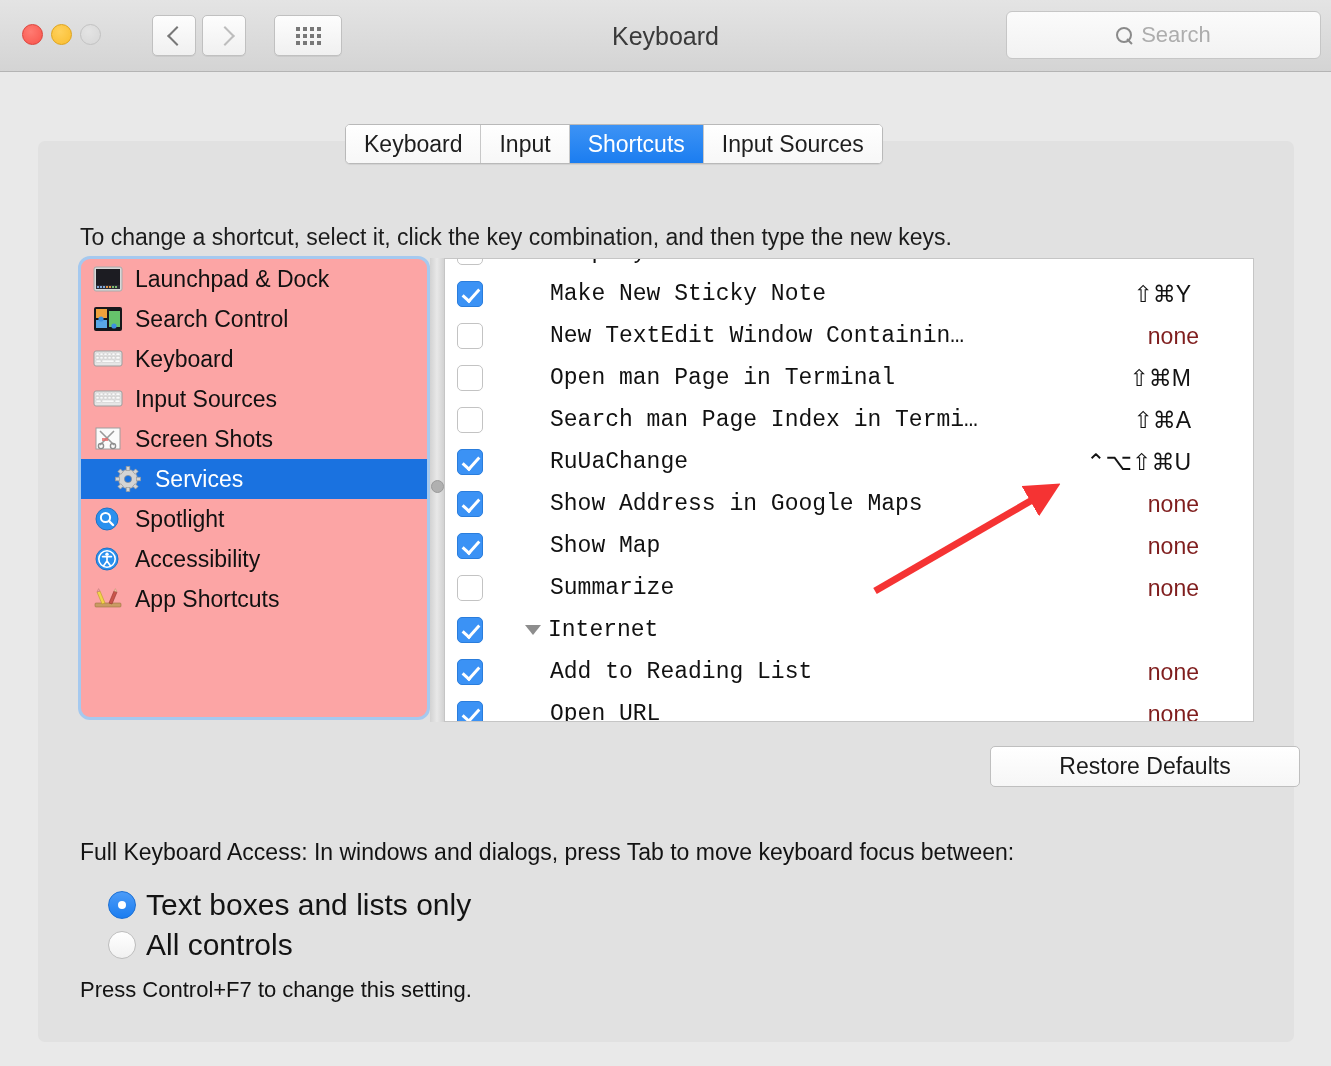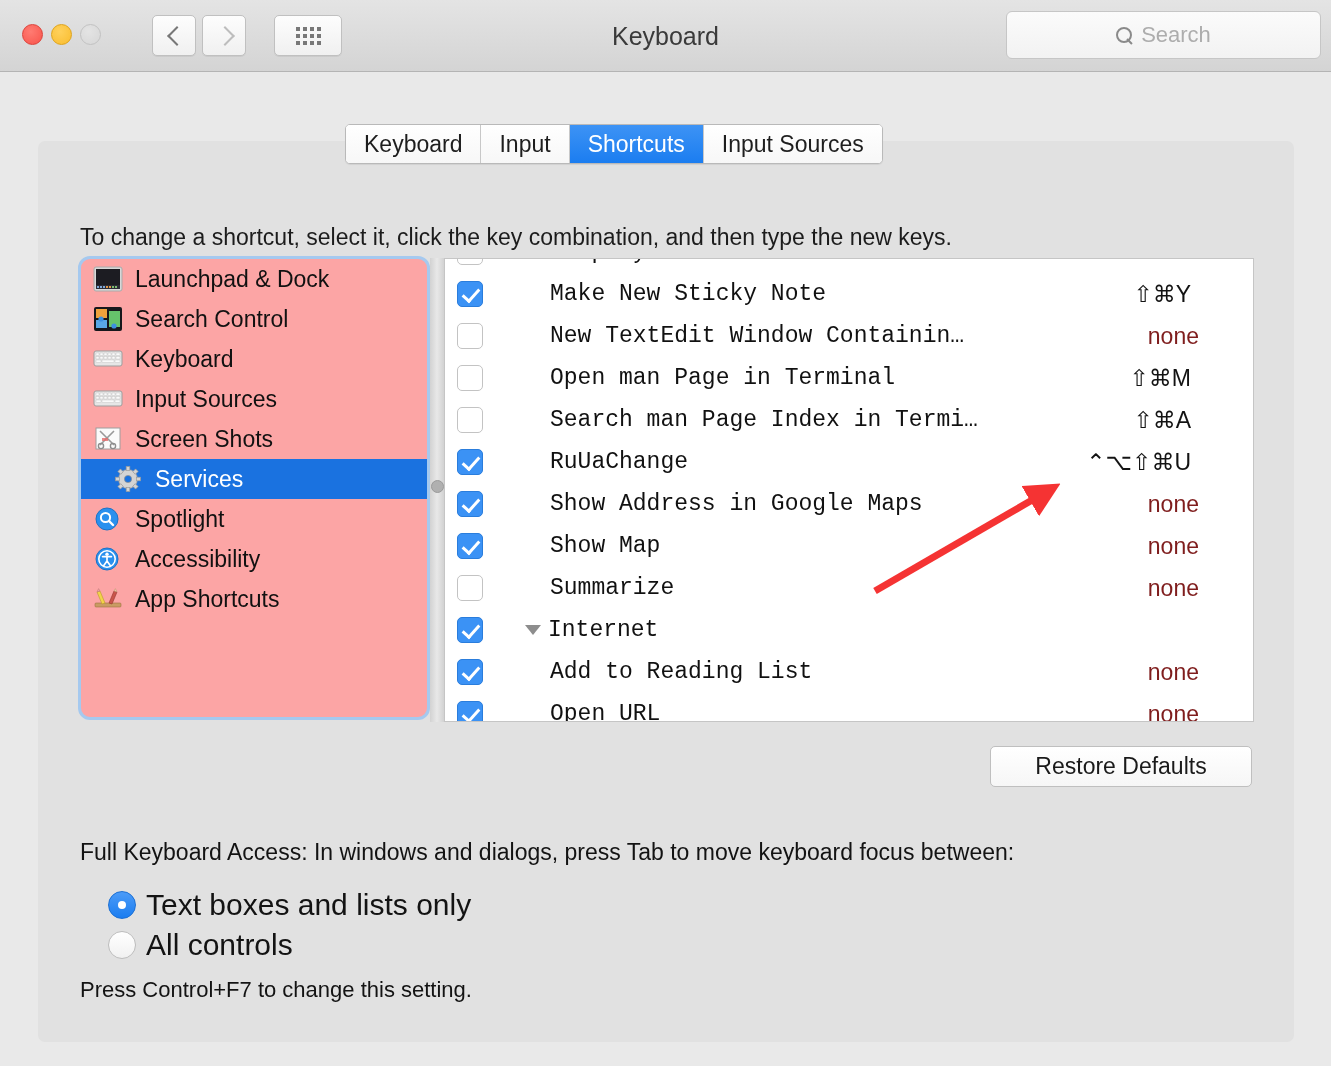--- a/index.html
+++ b/index.html
@@ -178,21 +178,21 @@
     width: 0; height: 0;
     border-left: 8px solid transparent; border-right: 8px solid transparent;
     border-top: 10px solid #8d8d8d;
   }
   .sc-key { flex: 0 0 auto; padding-right: 62px; font-size: 23px; color: #131313; white-space: nowrap; }
   .sc-key.none { color: #7f1d1d; padding-right: 54px; text-align: right; }
 
   
   .restore {
     position: absolute; left: 990px; top: 746px;
-    width: 262px; height: 41px; border-radius: 5px;
+    width: 310px; height: 41px; border-radius: 5px;
     background: linear-gradient(to bottom, #ffffff, #f6f6f6);
     border: 1px solid #bfbfbf;
     display: flex; align-items: center; justify-content: center;
     font-size: 23px; color: #1a1a1a;
   }
 
   
   .fka-title { position: absolute; left: 80px; top: 839px; font-size: 23px; color: #131313; }
   .radio-row {
     position: absolute; display: flex; align-items: center; gap: 10px;

